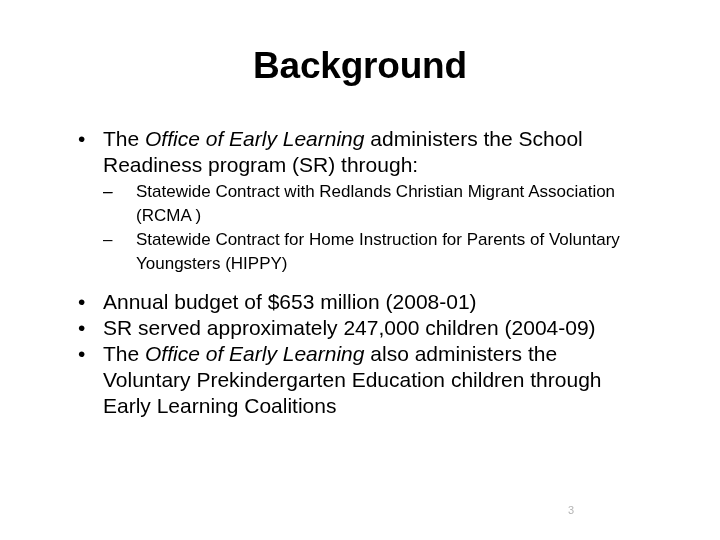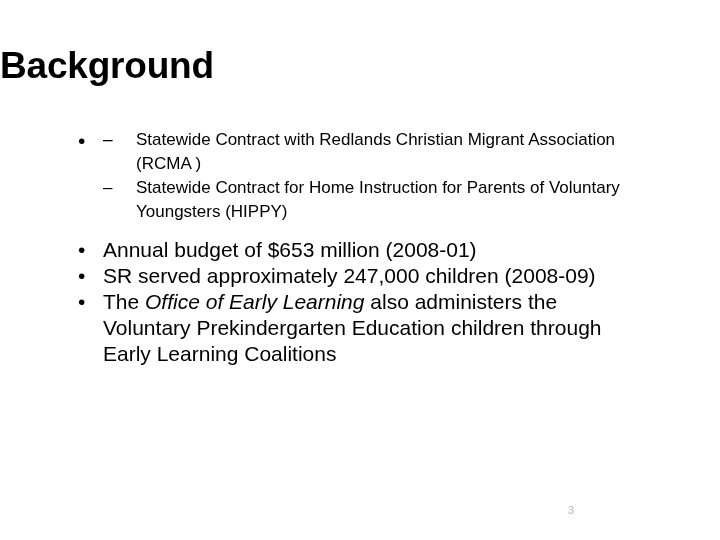--- a/index.html
+++ b/index.html
@@ -19,20 +19,21 @@
     position: relative;
     width: 720px;
     height: 540px;
     box-sizing: border-box;
   }
   .slide-title {
     position: absolute;
     left: 0;
     top: 46px;
     width: 720px;
+    text-align: center;
     font-size: 37px;
     font-weight: bold;
     letter-spacing: -0.2px;
     line-height: 1.06;
     color: #000000;
   }
   .body-block {
     position: absolute;
     left: 70px;
     top: 126px;
@@ -102,26 +103,26 @@
 </style>
 </head>
 <body>
 
 <div class="slide">
 
   <div class="slide-title">Background</div>
 
   <div class="body-block">
     <ul class="lvl1" id="bullet-root">
-        <li class="b1"><span class="bullet-dot">•</span><ul class="lvl2">
+        <li class="b1"><span class="bullet-dot">•</span><span><span class="txt">The </span><span class="txt em-italic">Office of Early Learning</span><span class="txt"> administers the School Readiness program (SR) through:</span></span><ul class="lvl2">
             <li class="b2"><span class="bullet-dash">–</span></li>
             <li class="b2"><span class="bullet-dash">–</span><span>Statewide Contract with Redlands Christian Migrant Association (RCMA )</span></li>
             <li class="b2"><span class="bullet-dash">–</span><span>Statewide Contract for Home Instruction for Parents of Voluntary Youngsters (HIPPY)</span></li>
           </ul><div class="gap-after-sub"></div></li>
         <li class="b1"><span class="bullet-dot">•</span><span><span class="txt">Annual budget of $653 million (2008-01)</span></span></li>
-        <li class="b1"><span class="bullet-dot">•</span><span><span class="txt">SR served approximately 247,000 children (2008-09)</span></span></li>
+        <li class="b1"><span class="bullet-dot">•</span><span><span class="txt">SR served approximately 247,000 children (2004-09)</span></span></li>
         <li class="b1"><span class="bullet-dot">•</span><span><span class="txt">The </span><span class="txt em-italic">Office of Early Learning</span><span class="txt"> also administers the Voluntary Prekindergarten Education children through Early Learning Coalitions</span></span></li>
       </ul>
   </div>
 
   <div class="page-number">3</div>
 
 </div>
 
 </body></html>

